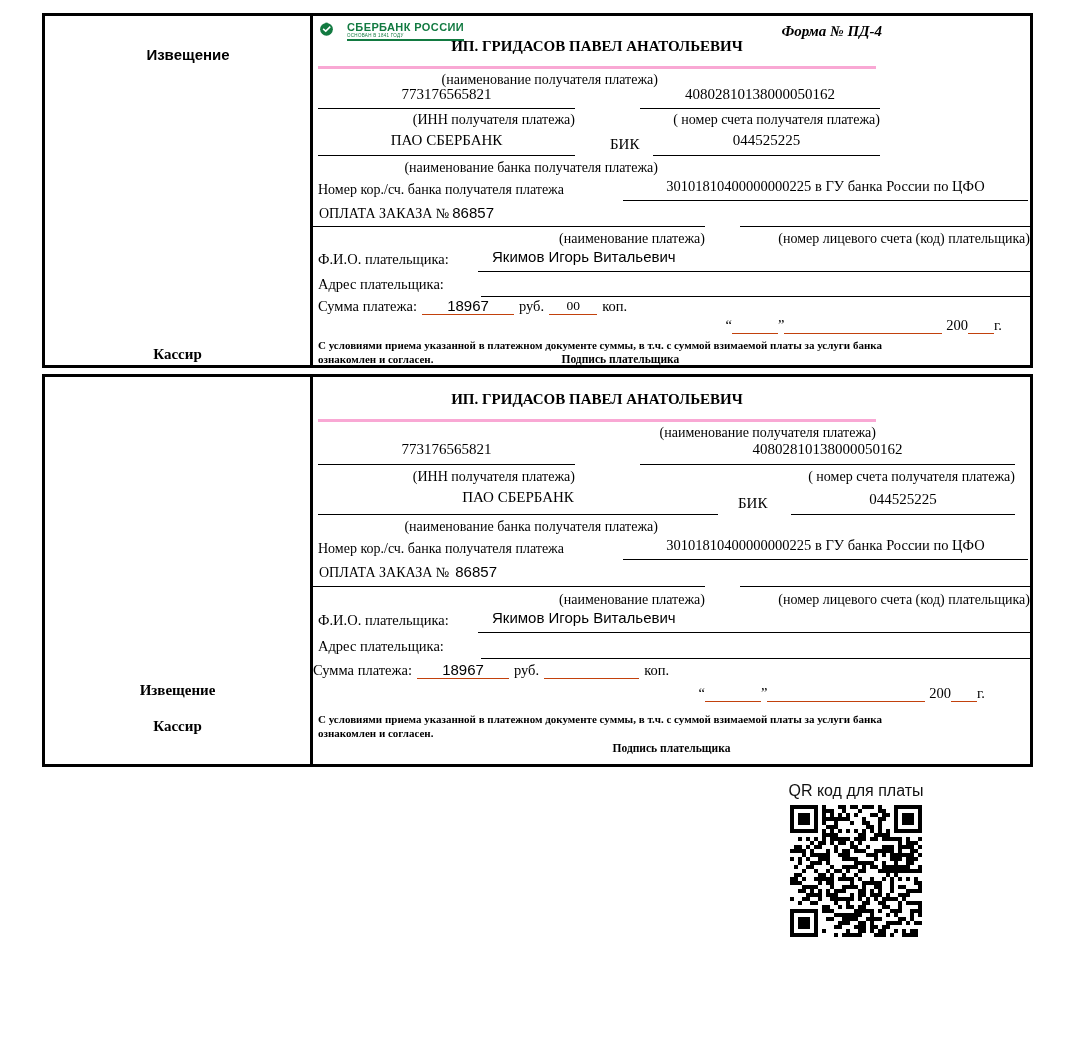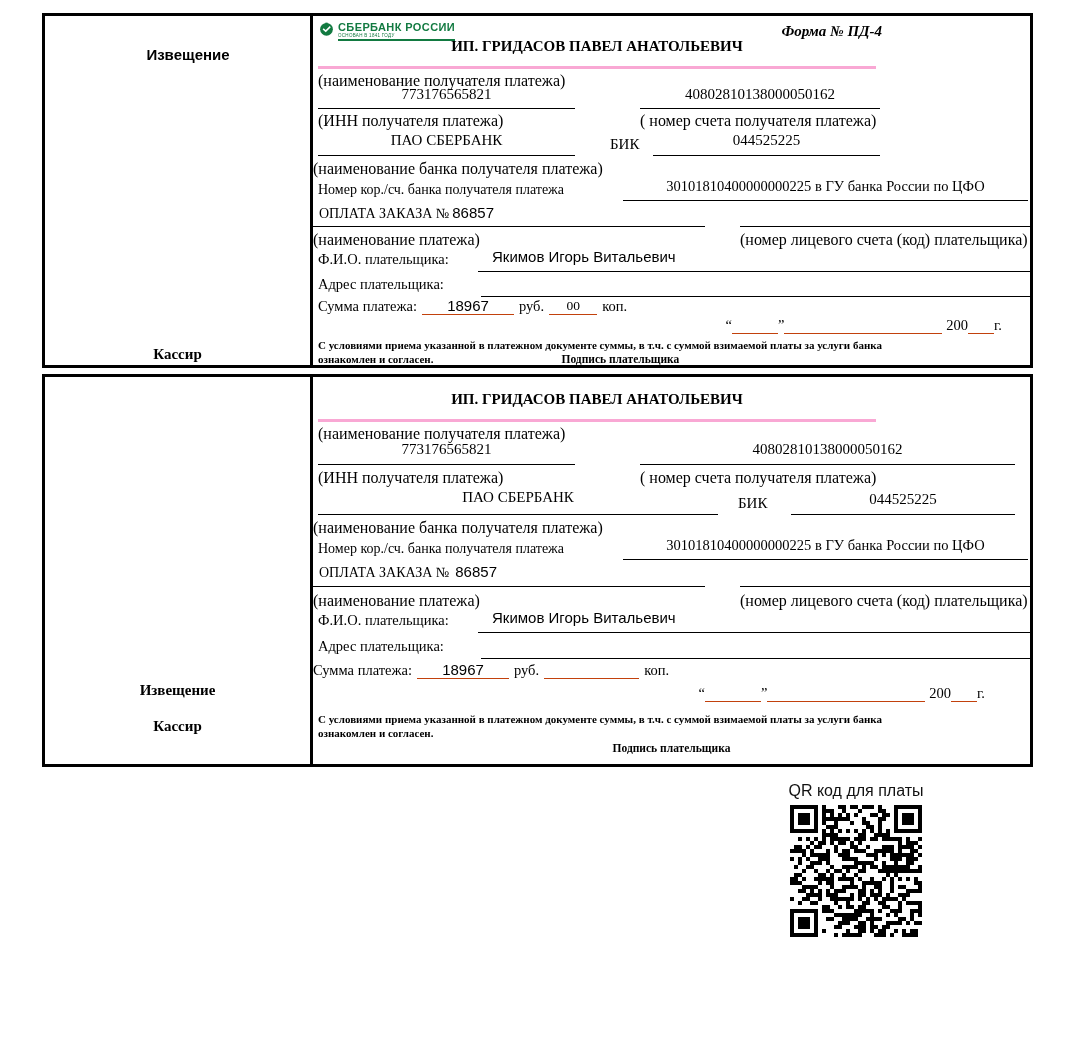--- a/index.html
+++ b/index.html
@@ -10,27 +10,27 @@
     font-family:"Liberation Serif","DejaVu Serif",serif; color:#000;
   }
   .box { position:absolute; left:42px; width:991px; border:3px solid #000; display:flex; background:#fff; }
   .box1 { top:13px;  height:355px; }
   .box2 { top:374px; height:393px; }
   .side { width:268px; border-right:3px solid #000; position:relative; }
   .side-label { position:absolute; left:0; right:0; text-align:center; font-weight:bold; font-size:15px; }
   .sans { font-family:"Liberation Sans","DejaVu Sans",sans-serif; }
   .content { flex:1; position:relative; }
   .cell { position:absolute; border-bottom:1px solid #000; text-align:center; font-size:15px; }
-  .cap { position:absolute; text-align:left; font-size:16px; white-space:nowrap; }
+  .cap { position:absolute; text-align:right; font-size:14px; white-space:nowrap; }
   .lbl { position:absolute; font-size:14.5px; white-space:nowrap; }
   .heading { position:absolute; left:5px; width:558px; border-bottom:3px solid #f9a8d4;
              text-align:center; font-weight:bold; font-size:15px; }
   .form-no { position:absolute; font-style:italic; font-weight:bold; font-size:15px; }
   
-  .logo { position:absolute; top:5px; left:6px; display:flex; align-items:flex-start; gap:4px; }
+  .logo { position:absolute; top:5px; left:6px; display:flex; align-items:flex-start; gap:13px; }
   .logo-txt { display:flex; flex-direction:column; border-bottom:2px solid var(--green); padding-bottom:1px; }
   .logo-name { color:var(--green); font-weight:bold; font-size:11px; letter-spacing:.4px;
                font-family:"Liberation Sans",sans-serif; white-space:nowrap; }
   .logo-sub { color:var(--green); font-size:4.5px; font-family:"Liberation Sans",sans-serif; letter-spacing:.3px; }
   
   .sumrow { position:absolute; display:flex; align-items:flex-end; gap:5px; font-size:14.5px; white-space:nowrap; }
   .u { border-bottom:1px solid #c2410c; text-align:center; display:inline-block; }
   .daterow { position:absolute; display:flex; align-items:flex-end; font-size:14.5px; }
   .agr { position:absolute; font-size:11px; font-weight:bold; white-space:nowrap; }
   .sig { font-size:11.5px; font-weight:bold; }

